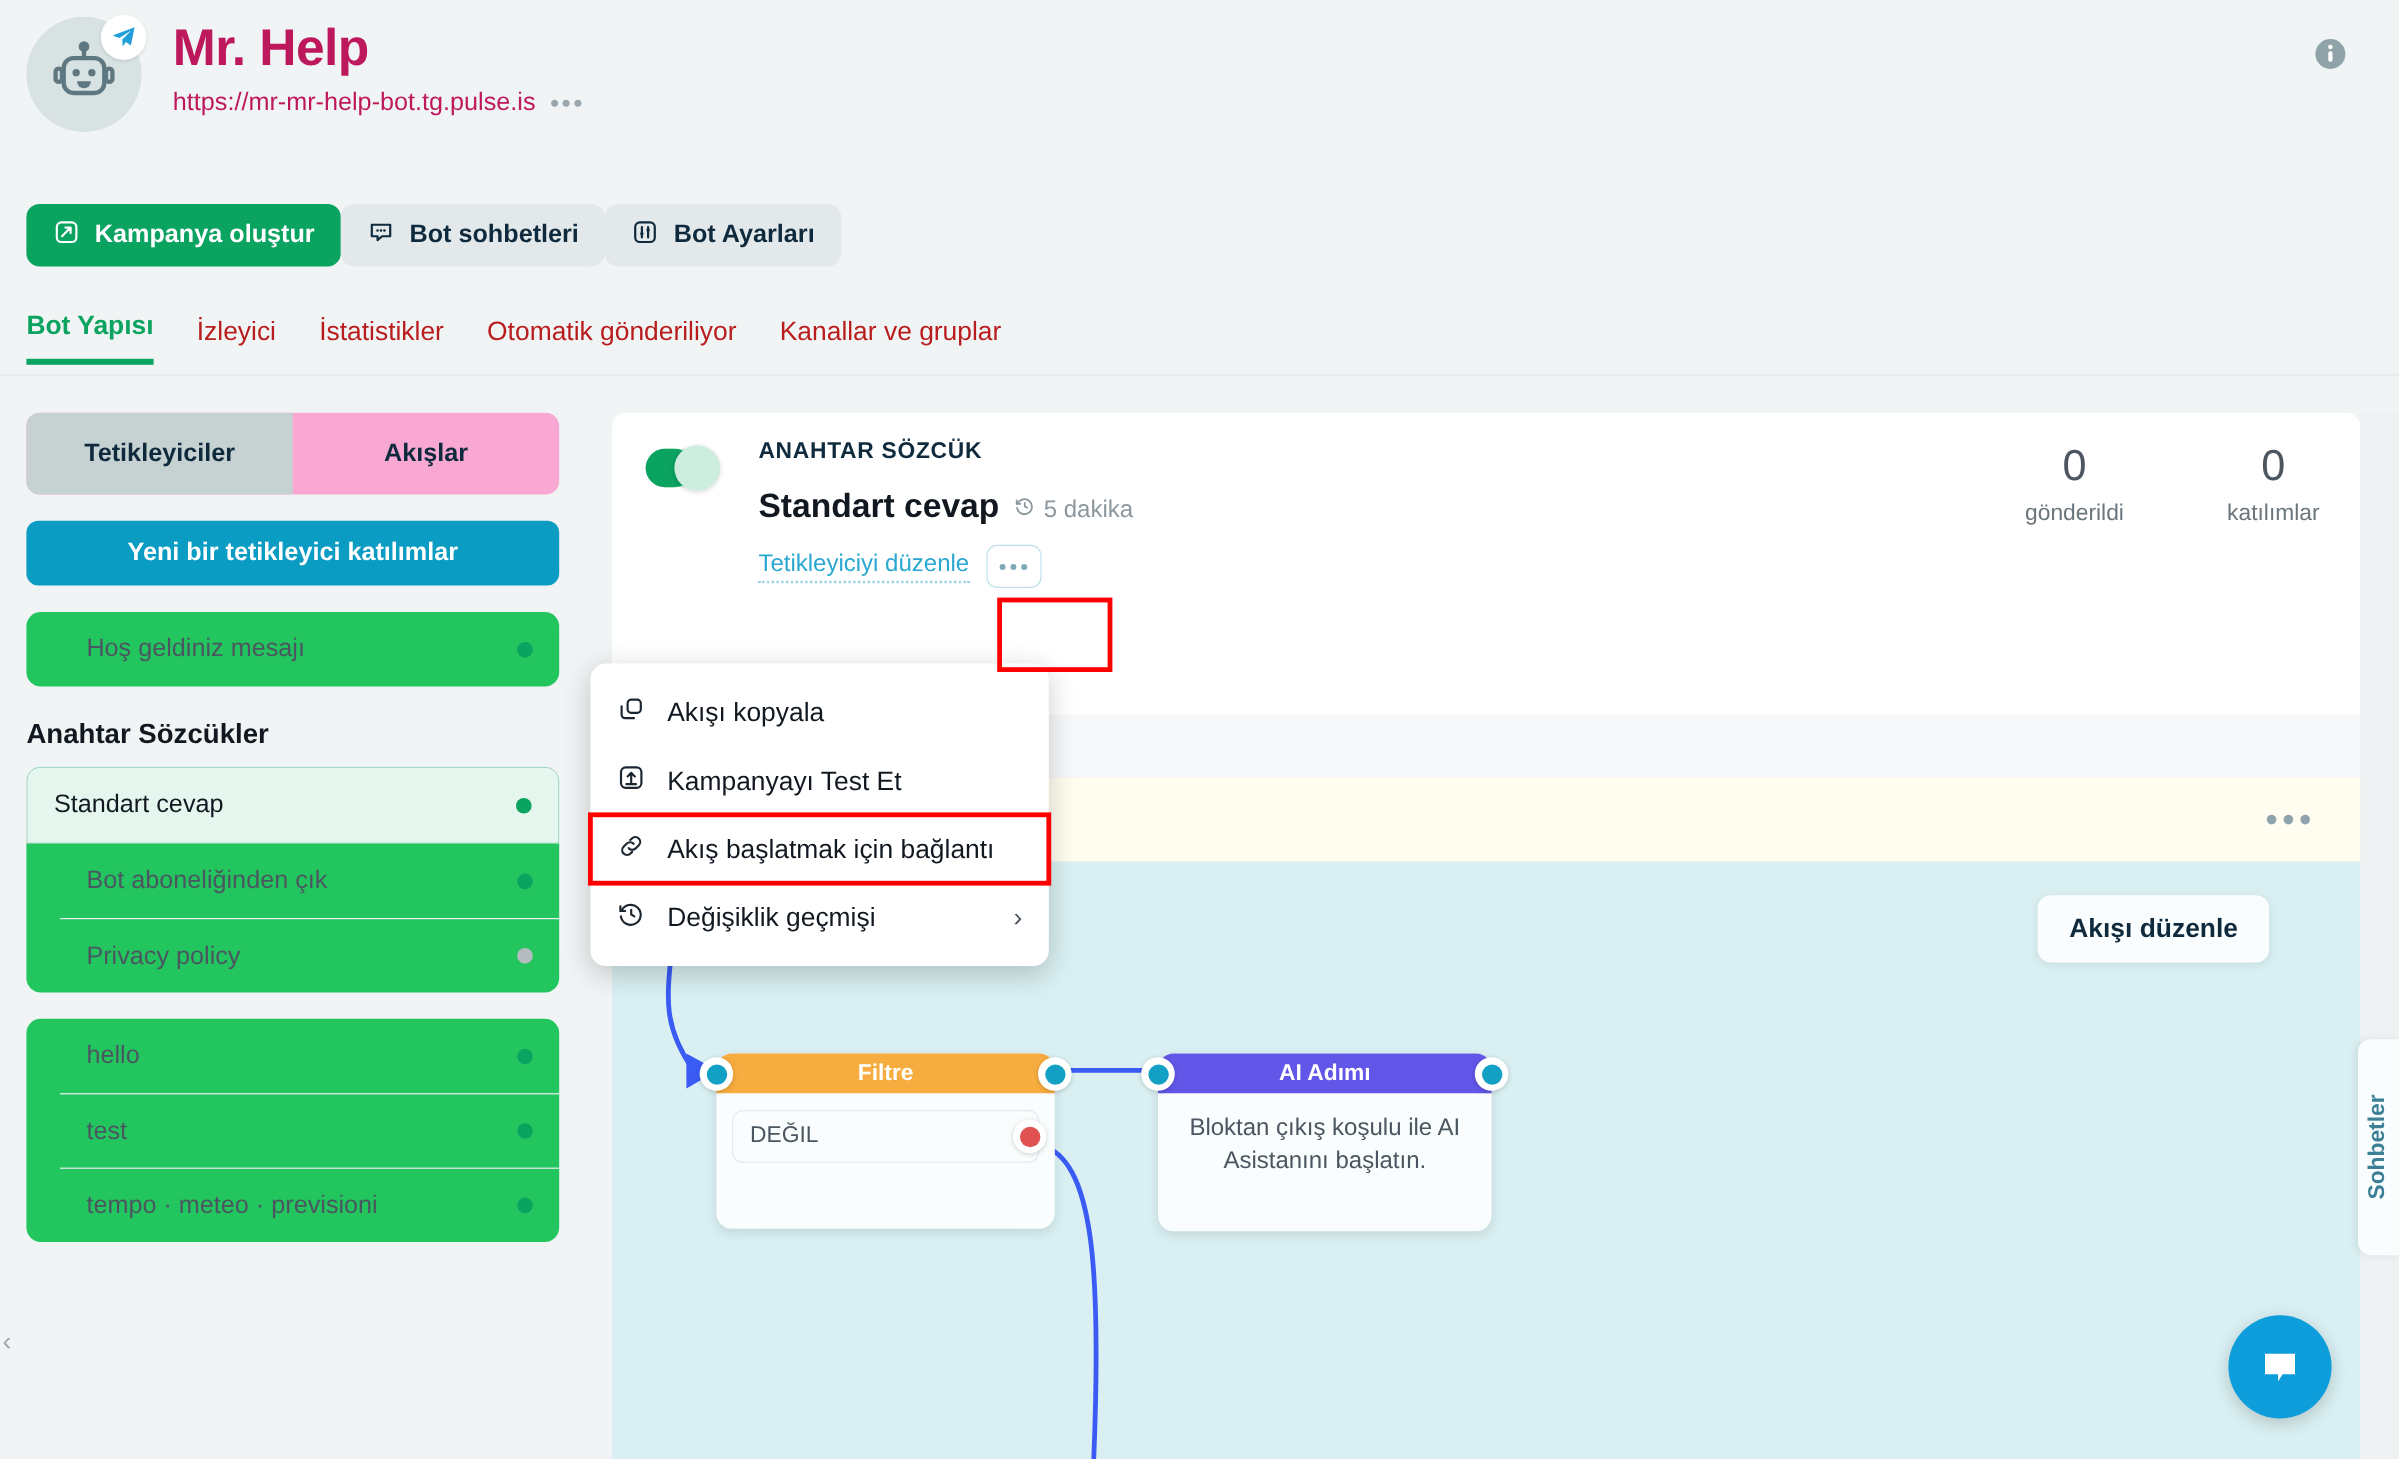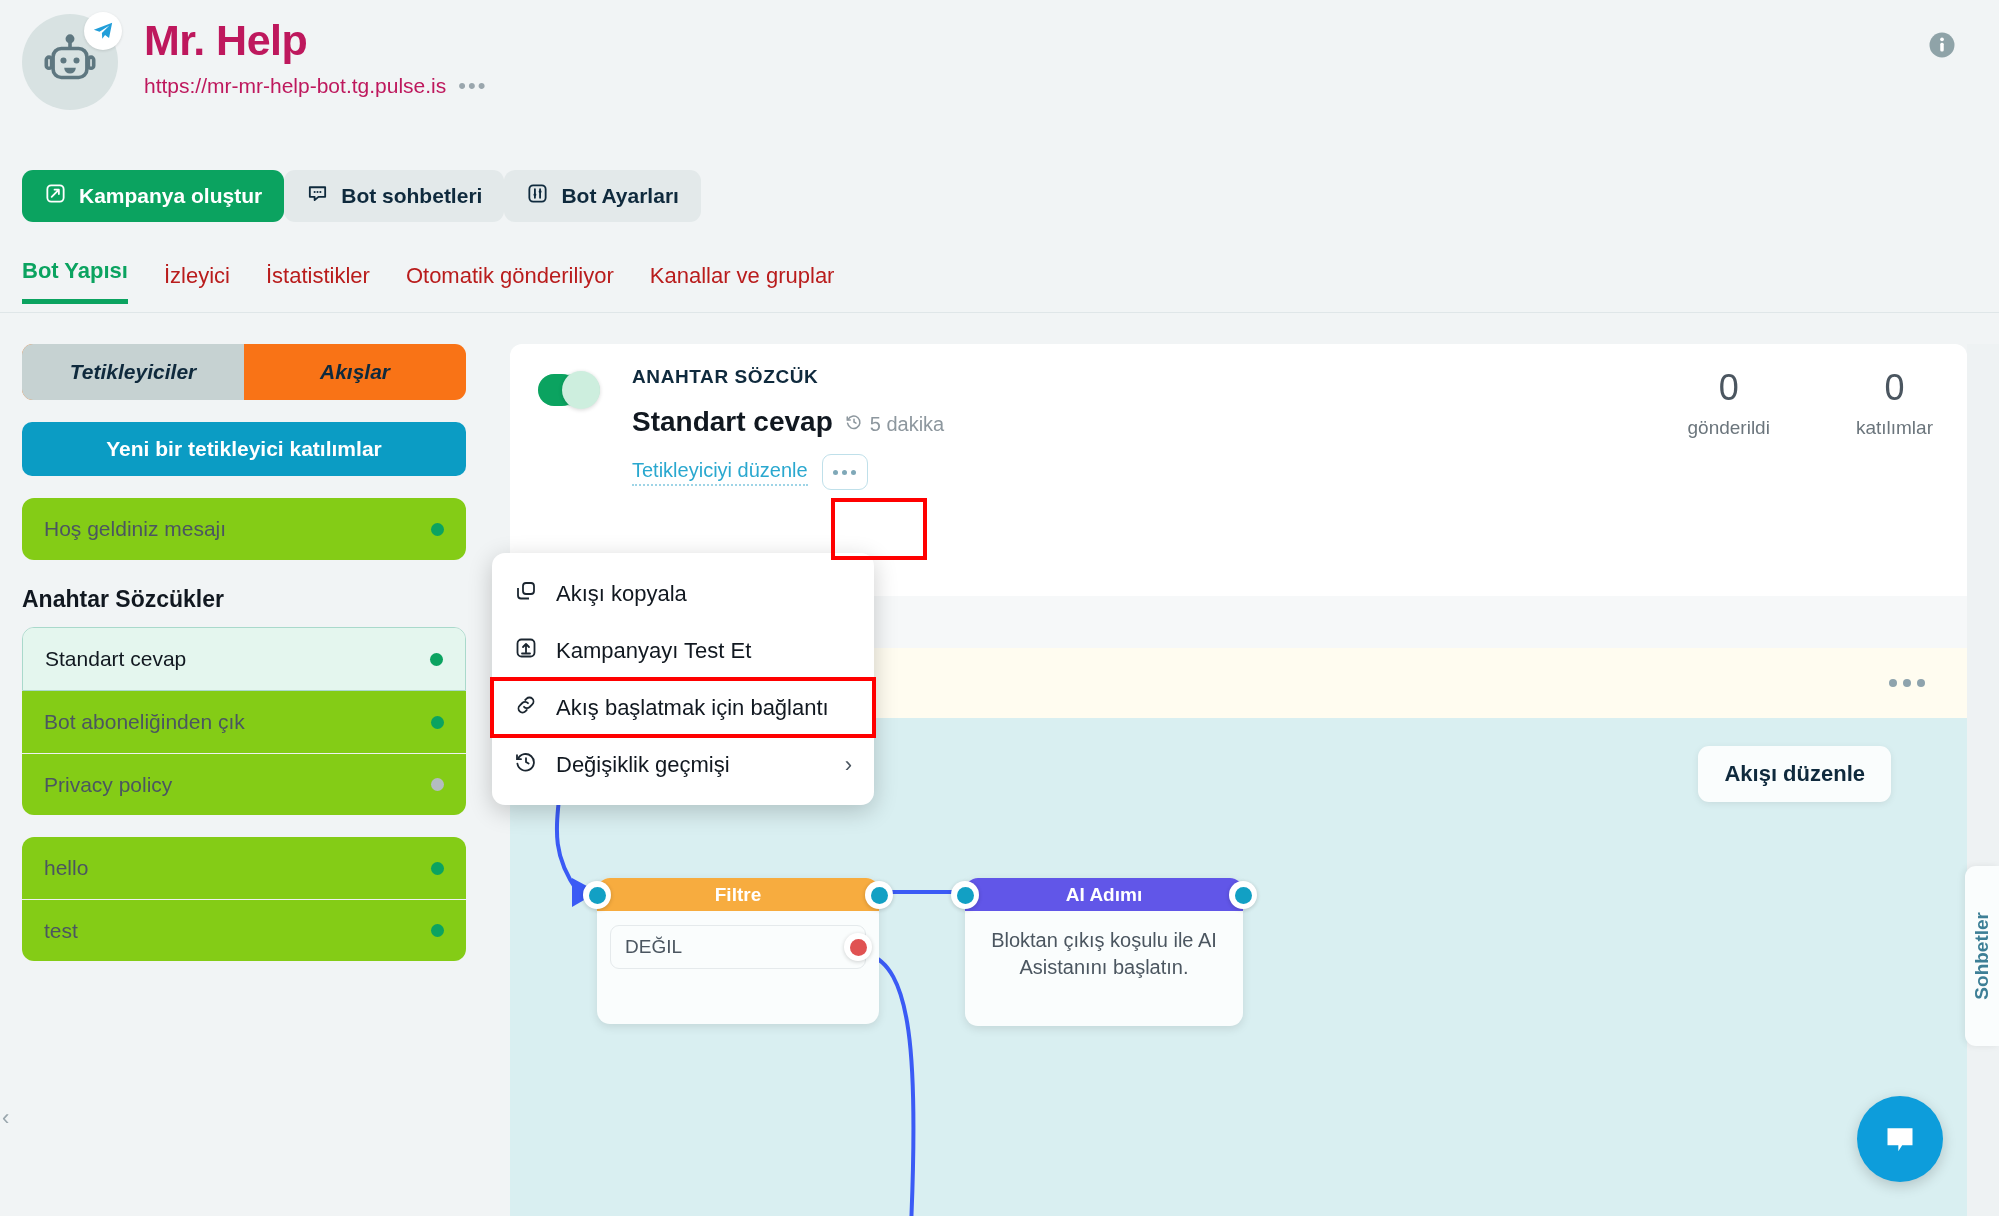--- a/index.html
+++ b/index.html
@@ -44,33 +44,33 @@
 
   
   .tabs { position: absolute; left: 22px; top: 258px; display: flex; gap: 36px; align-items: flex-end; }
   .tab { font-size: 22px; color: #b91c1c; font-weight: 500; padding-bottom: 15px; cursor: pointer; white-space: nowrap; }
   .tab.active { color: #0ba360; font-weight: 700; border-bottom: 5px solid #0ba360; }
   .tabs-rule { position: absolute; left: 0; top: 312px; width: 1999px; height: 1px; background: #dfe6e8; }
 
   
   .sidebar { position: absolute; left: 22px; top: 344px; width: 444px; }
   .seg {
-    display: flex; background: #f97316; border-radius: 11px; overflow: hidden; height: 56px; font-style: italic;
+    display: flex; background: #f9a8d4; border-radius: 11px; overflow: hidden; height: 68px;
   }
   .seg-item {
     flex: 1; display: flex; align-items: center; justify-content: center;
     font-size: 21px; font-weight: 700; color: #0f2a3d; cursor: pointer;
   }
   .seg-item.active { background: #c6d2d2; }
   .btn-new {
     margin-top: 22px; width: 100%; height: 54px; border-radius: 10px;
     background: #0b9cc4; color: #fff; font-size: 21px; font-weight: 700;
     border: none; cursor: pointer; font-family: "Liberation Sans", sans-serif;
   }
-  .card-list { margin-top: 22px; background: #84cc16; border-radius: 12px; overflow: hidden; }
+  .card-list { margin-top: 22px; background: #22c55e; border-radius: 12px; overflow: hidden; padding-left: 28px; }
   .li {
     display: flex; align-items: center; justify-content: space-between;
     height: 62px; padding: 0 22px; font-size: 21px; color: #4b5660; cursor: pointer;
   }
   .li + .li { border-top: 1px solid #eef1f2; }
   .li.sel { background: #e4f6ee; color: #111820; font-weight: 500; }
   .dot { width: 13px; height: 13px; border-radius: 50%; flex: none; }
   .dot.on { background: #0ba360; }
   .dot.off { background: #b4bcc0; }
   .sb-head { margin-top: 26px; margin-bottom: 14px; font-size: 23px; font-weight: 700; color: #111820; }
@@ -323,20 +323,24 @@
       </div>
     </div>
 
     <div class="card-list">
       <div class="li">
         <span>hello</span>
         <span class="dot on"></span>
       </div>
       <div class="li">
         <span>test</span>
+        <span class="dot on"></span>
+      </div>
+      <div class="li">
+        <span>tempo · meteo · previsioni</span>
         <span class="dot on"></span>
       </div>
     </div>
   </div>
   <div class="collapse-chev">‹</div>
 
   <div class="main">
 
     <div class="trigger-card">
       <div class="toggle"></div>

